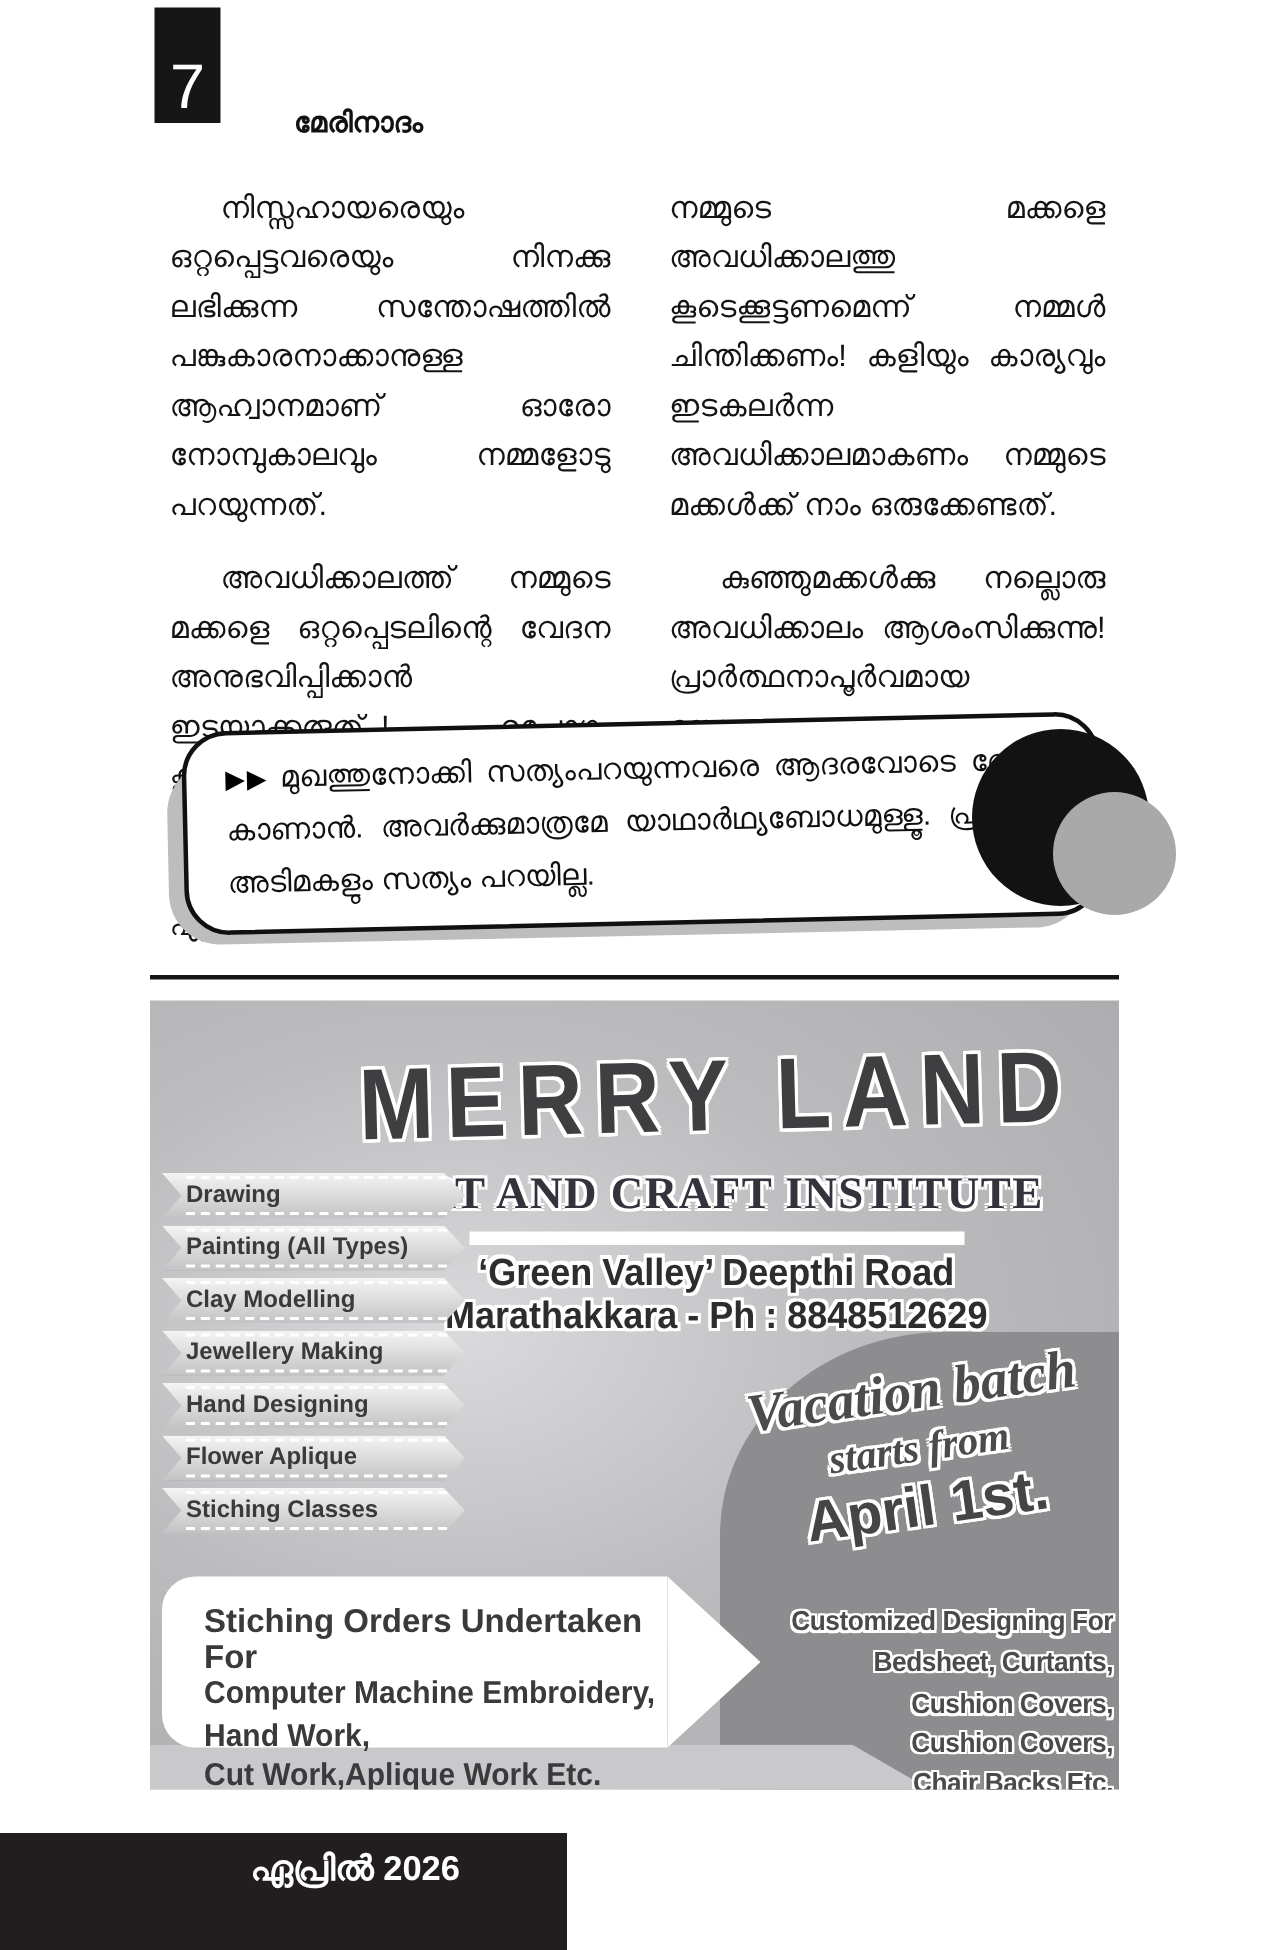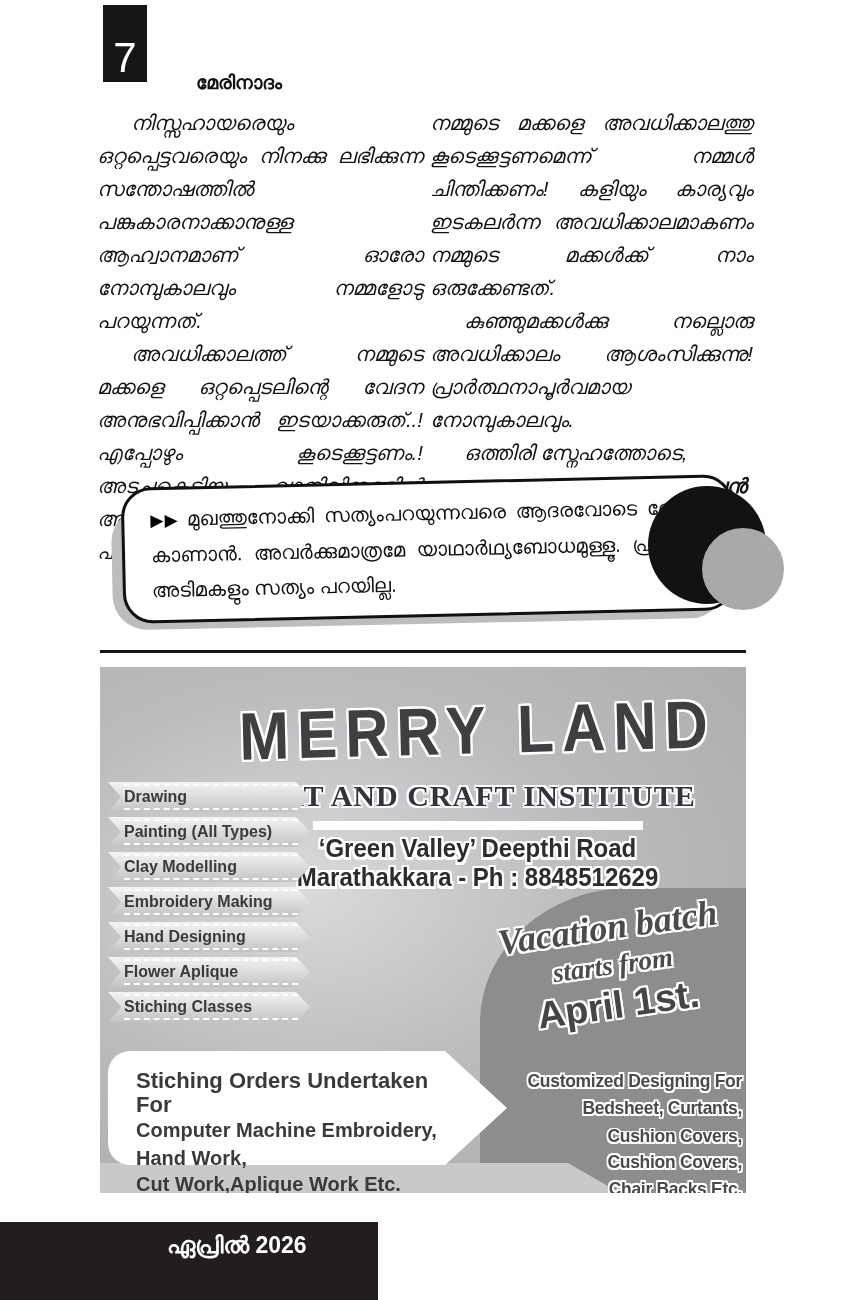--- a/index.html
+++ b/index.html
@@ -17,21 +17,21 @@
   .masthead{
     position:absolute;left:152px;top:72px;font-size:19px;font-weight:bold;color:#111;margin-left:44px;
   }
   
   .col{
     position:absolute;top:106px;width:326px;font-size:20.5px;line-height:33px;
     text-align:justify;color:#141414;
   }
   .col-left{left:97px;}
   .col-right{left:430px;width:323px;}
-  .col p{margin:0;font-style:italic;}
+  .col p{margin:16px;}
   .indent{text-indent:34px;}
   .signoff{text-indent:34px;}
   .signature{text-align:right;font-weight:bold;padding-right:6px;}
   
   .callout-shadow{
     position:absolute;left:112px;top:502px;width:612px;height:122px;background:#bdbdbd;
     border-radius:34px;transform:rotate(-1.2deg);
   }
   .callout-box{
     position:absolute;left:122px;top:481px;width:560px;height:104px;background:#ffffff;
@@ -180,21 +180,21 @@
     <div class="ribbon" style="top:150px">
       <div class="ribbon-inner">Painting (All Types)</div>
     </div>
     <div class="ribbon" style="top:115px">
       <div class="ribbon-inner">Drawing</div>
     </div>
     <div class="ribbon" style="top:185px">
       <div class="ribbon-inner">Clay Modelling</div>
     </div>
     <div class="ribbon" style="top:220px">
-      <div class="ribbon-inner">Embroidery Making</div>
+      <div class="ribbon-inner">Jewellery Making</div>
     </div>
     <div class="ribbon" style="top:255px">
       <div class="ribbon-inner">Hand Designing</div>
     </div>
     <div class="ribbon" style="top:290px">
       <div class="ribbon-inner">Flower Aplique</div>
     </div>
     <div class="ribbon" style="top:325px">
       <div class="ribbon-inner">Stiching Classes</div>
     </div>

